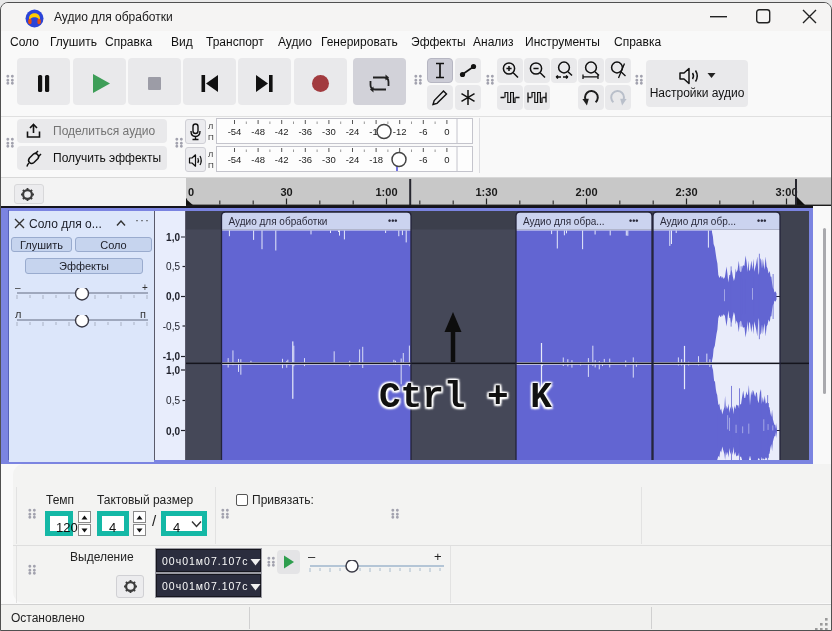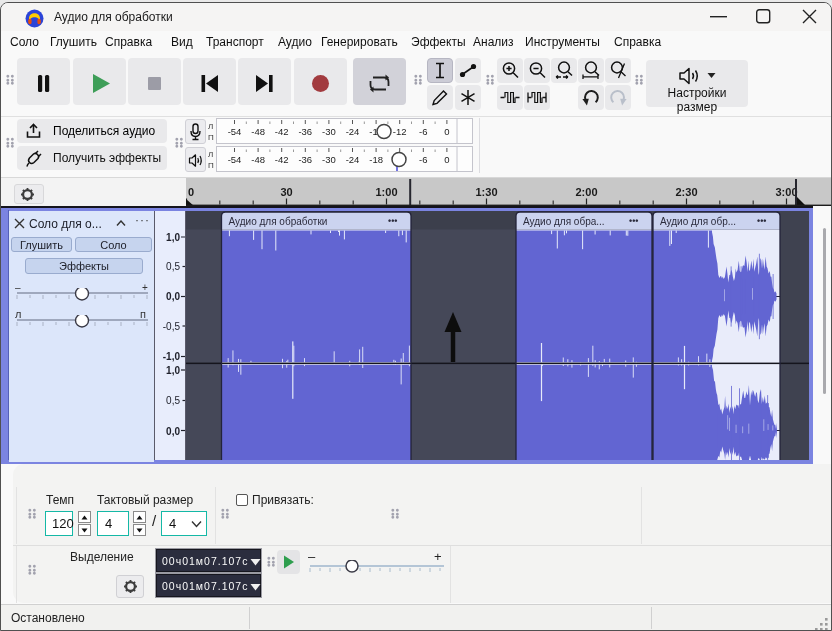--- a/index.html
+++ b/index.html
@@ -22,21 +22,21 @@
 .pillbtn { position:absolute; left:16px; width:150px; height:24px; background:#e9e9eb; border-radius:4px; font-size:12px; color:#111; }
 
 #timeline { position:absolute; left:0; top:175px; width:100%; height:28px; background:#f3f3f3; }
 #ruler { position:absolute; left:185px; top:0; width:647px; height:28px; background:#c8c8c8; }
 
 #trackzone { position:absolute; left:0; top:203px; width:832px; height:258px; }
 
 #tb3 { position:absolute; left:12px; top:461px; width:100%; height:139px; background:#f3f3f2;border-radius:11px; }
 .navy { background:#2b2d3e; color:#fff; }
 .lbl { position:absolute; font-size:12px; color:#222; }
-.inp { position:absolute; background:#fff; border:1px solid #14b8a6; font-size:13px; color:#111; }
+.inp { position:absolute; background:#fff; border:5px solid #14b8a6; font-size:13px; color:#111; }
 
 #status { position:absolute; left:0; top:601px; width:100%; height:27px; background:#f1f1ef; border-top:1px solid #d0d0d0; font-size:12px; color:#222; }
 </style>
 </head>
 <body>
 <div id="win">
   <div id="titlebar">
     <svg class="abs" style="left:24px;top:6px" width="19" height="19" viewBox="0 0 19 19">
       <circle cx="9.5" cy="9.5" r="9" fill="#2b44d8"></circle>
       <path d="M4 13 C4 6.5 15 6.5 15 13 L15 9.5 C15 2.5 4 2.5 4 9.5 Z" fill="#ffcc00"></path>
@@ -179,31 +179,31 @@
 
     <div class="tbtn" style="left:645px;top:8px;width:102px;height:47px"></div>
     <svg class="abs" style="left:676px;top:14px" width="26" height="20" viewBox="0 0 26 20">
       <path d="M3 7 L7 7 L12 2.5 L12 17.5 L7 13 L3 13 Z" fill="none" stroke="#111" stroke-width="1.5" stroke-linejoin="round"></path>
       <path d="M15.5 7 Q17.5 10 15.5 13" fill="none" stroke="#111" stroke-width="1.5"></path>
       <path d="M18.5 4.5 Q22 10 18.5 15.5" fill="none" stroke="#111" stroke-width="1.5"></path>
     </svg>
     <svg class="abs" style="left:706px;top:20px" width="9" height="7">
         <path d="M0.5 1 L8.5 1 L4.5 6 Z" fill="#222"></path>
       </svg>
-    <div class="abs" style="left:645px;top:34px;width:102px;text-align:center;font-size:12px;color:#111">Настройки размер</div>
+    <div class="abs" style="left:645px;top:34px;width:102px;text-align:center;font-size:12px;color:#111">Настройки аудио</div>
   </div>
   <div id="tb2">
     <div class="grip" style="left:5px;top:20px">●●<br>●●<br>●●</div>
     <div class="pillbtn" style="top:2px"></div>
     <svg class="abs" style="left:24px;top:5px" width="17" height="18" viewBox="0 0 17 18">
       <path d="M2.5 9.5 L2.5 15 L14.5 15 L14.5 9.5" fill="none" stroke="#111" stroke-width="1.6"></path>
       <path d="M8.5 11 L8.5 3" stroke="#111" stroke-width="1.6"></path>
       <path d="M5 6 L8.5 2.5 L12 6" fill="none" stroke="#111" stroke-width="1.6"></path>
     </svg>
-    <div class="abs" style="left:52px;top:7px;font-size:12px;color:#000000">Поделиться аудио</div>
+    <div class="abs" style="left:52px;top:7px;font-size:12px;color:#737373">Поделиться аудио</div>
     <div class="pillbtn" style="top:29px"></div>
     <svg class="abs" style="left:23px;top:32px" width="19" height="19" viewBox="0 0 19 19">
       <path d="M5.5 9 L9.5 5 Q11.5 3.5 13.5 5.5 Q15.5 7.5 14 9.5 L10 13.5 Q7.5 15.5 5.5 13.5 Q3.5 11.5 5.5 9 Z" fill="none" stroke="#111" stroke-width="1.5"></path>
       <path d="M11.5 4.5 L14 2 M14.5 7.5 L17 5 M5 14 Q2.5 16.5 3.5 17.5" fill="none" stroke="#111" stroke-width="1.5"></path>
     </svg>
     <div class="abs" style="left:52px;top:34px;font-size:12px;color:#111">Получить эффекты</div>
     <div class="grip" style="left:174px;top:20px">●●<br>●●<br>●●</div>
 
     <div class="abs" style="left:184px;top:2px;width:21px;height:25px;background:#ececef;border:1px solid #d0d0d6;border-radius:3px"></div>
     <svg class="abs" style="left:187px;top:5px" width="15" height="21" viewBox="0 0 15 21">
@@ -545,20 +545,21 @@
             <line x1="131" y1="7" x2="131" y2="11"></line>
         </g>
         <circle cx="66" cy="5.5" r="6.5" fill="#fff" stroke="#3a3a46" stroke-width="1.4"></circle>
       </svg>
     </div>
 
     <svg class="abs" style="left:435px;top:100px" width="36" height="58" viewBox="0 0 36 58">
       <path d="M17 56 L17 20" stroke="#0d0d0d" stroke-width="4.5"></path>
       <path d="M17 6 L25.5 26 L8.5 26 Z" fill="#0d0d0d"></path>
     </svg>
+    <div class="abs" style="left:378px;top:171px;font-family:'Liberation Mono',monospace;font-size:36px;font-weight:bold;color:#111;text-shadow:0 0 2px #fff,0 0 2px #fff,1.5px 1.5px 2px #fff,-1.5px -1.5px 2px #fff,1.5px -1.5px 2px #fff,-1.5px 1.5px 2px #fff,0 0 3px #fff">Ctrl + K</div>
 
     <div class="abs" style="left:822px;top:22px;width:3px;height:166px;background:#a9a9ad;border-radius:2px"></div>
   </div>
 
   <div class="abs" style="left:203px;top:468px;width:496px;height:2.5px;background:#86868a;border-radius:2px"></div>
   <div id="tb3">
     <div class="abs" style="left:3px;top:23px;width:1px;height:57px;background:#e2e2e2"></div>
     <div class="abs" style="left:3px;top:82px;width:1px;height:57px;background:#e2e2e2"></div>
     <div class="grip" style="left:15px;top:44px">●●<br>●●<br>●●</div>
     <div class="lbl" style="left:33px;top:29px">Темп</div>

